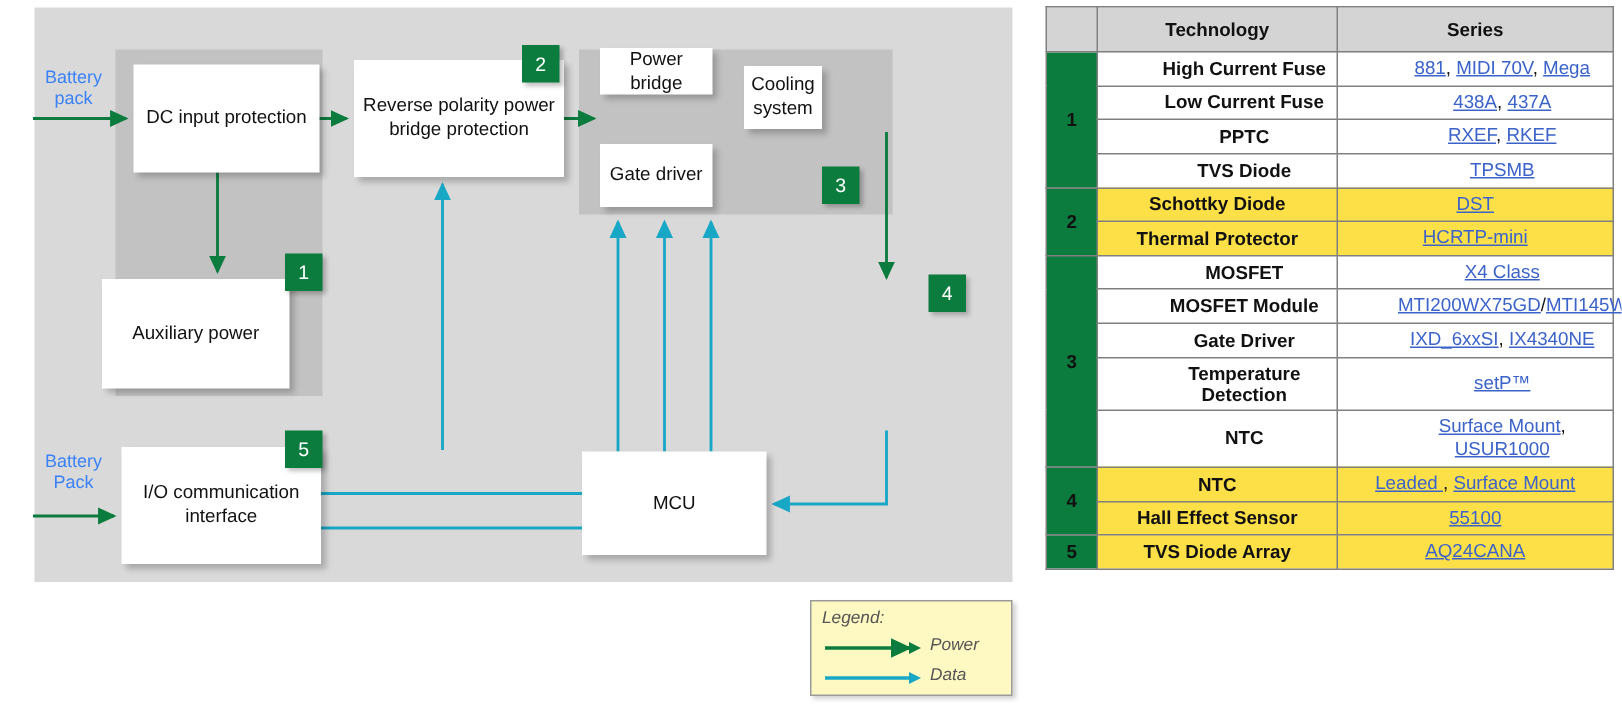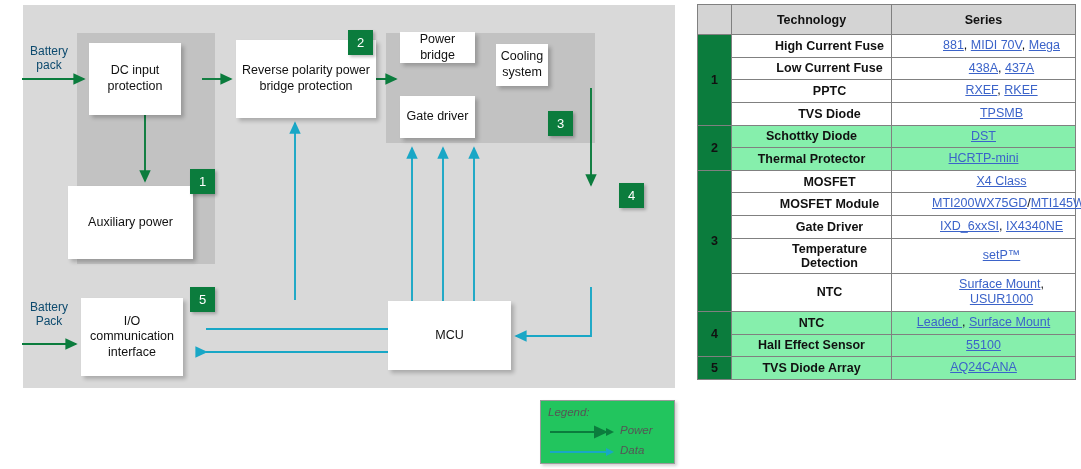--- a/index.html
+++ b/index.html
@@ -45,29 +45,29 @@
     font-size: 12.5px;
     color: #111111;
     line-height: 1.25;
     box-sizing: border-box;
     padding: 2px 4px;
   }
   .node.circle {
     border-radius: 50%;
   }
 
-  #node-dc-input     { left: 89px;  top: 43px;  width: 92px; height: 72px; }
+  #node-dc-input     { left: 89px;  top: 43px;  width: 124px; height: 72px; }
   #node-aux-power    { left: 68px;  top: 186px; width: 125px; height: 73px; }
   #node-reverse      { left: 236px; top: 40px;  width: 140px; height: 78px; }
   #node-power-bridge { left: 400px; top: 32px;  width: 75px;  height: 31px; }
   #node-cooling      { left: 496px; top: 44px;  width: 52px;  height: 42px; }
   #node-gate-driver  { left: 400px; top: 96px;  width: 75px;  height: 42px; }
   #node-motor        { left: 542px; top: 190px; width: 97px;  height: 97px; }
   #node-mcu          { left: 388px; top: 301px; width: 123px; height: 69px; }
-  #node-io           { left: 81px;  top: 298px; width: 102px; height: 78px; }
+  #node-io           { left: 81px;  top: 298px; width: 133px; height: 78px; }
 
   .badge {
     position: absolute;
     background: #0b7c3d;
     color: #ffffff;
     font-size: 13px;
     width: 25px; height: 25px;
     display: flex;
     align-items: center;
     justify-content: center;
@@ -75,40 +75,40 @@
   }
   #badge-1 { left: 190px; top: 169px; }
   #badge-2 { left: 348px; top: 30px; }
   #badge-3 { left: 548px; top: 111px; }
   #badge-4 { left: 619px; top: 183px; }
   #badge-5 { left: 190px; top: 287px; }
 
   .edge-label {
     position: absolute;
     font-size: 12px;
-    color: #0c4a6e;
+    color: #3b82f6;
     text-align: center;
     line-height: 1.2;
   }
   #label-battery-pack-top { left: 18px;  top: 44px;  width: 62px; }
   #label-battery-pack-bot { left: 18px;  top: 300px; width: 62px; }
 
   svg.wires {
     position: absolute;
     left: 0; top: 0;
     width: 690px; height: 469px;
     overflow: visible;
   }
 
   
   #legend {
     position: absolute;
     left: 540px; top: 400px;
     width: 133px; height: 62px;
-    background: #22c55e;
+    background: #fef9c3;
     border: 1px solid #9a9a9a;
     box-shadow: 2px 2px 3px rgba(0,0,0,0.18);
     text-decoration: underline;
   }
   #legend .legend-title {
     position: absolute;
     left: 7px; top: 5px;
     font-size: 11.5px;
     font-style: italic;
     color: #555555;
@@ -167,21 +167,21 @@
   td.group-cell {
     background: #0b7c3d;
     color: #ffffff;
     font-weight: bold;
     font-size: 13px;
     border-color: #0b7c3d;
   }
   tr.row-white td.tech-cell,
   tr.row-white td.series-cell { background: #ffffff; padding-left: 40px; }
   tr.row-shade td.tech-cell,
-  tr.row-shade td.series-cell { background: #86efac; }
+  tr.row-shade td.series-cell { background: #fde047; }
 
   td.tech-cell { font-weight: bold; }
   td.series-cell { line-height: 1.25; }
   .lnk {
     color: #3b63c9;
     text-decoration: underline;
     cursor: pointer;
   }
   .sep { color: #111111; }
 </style>

